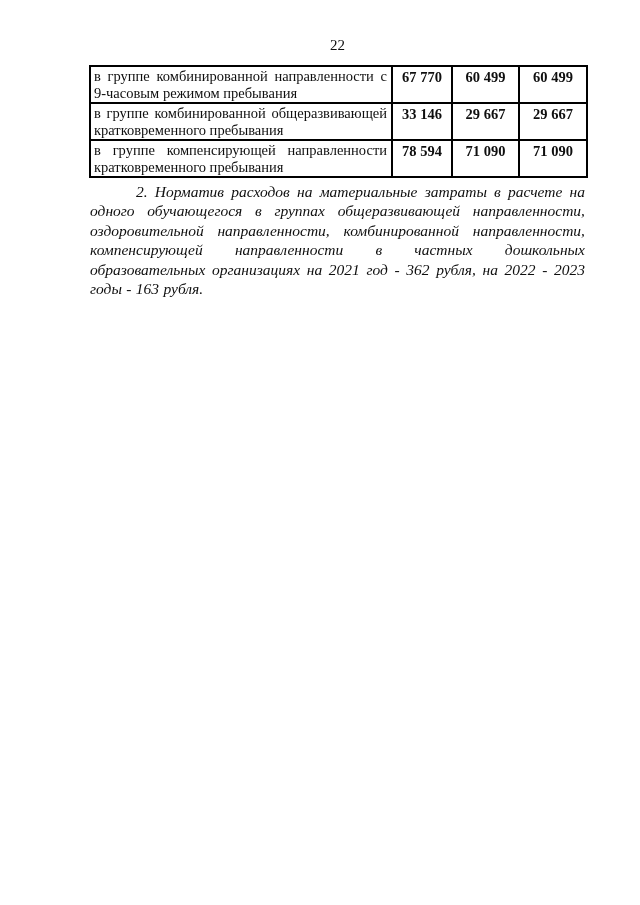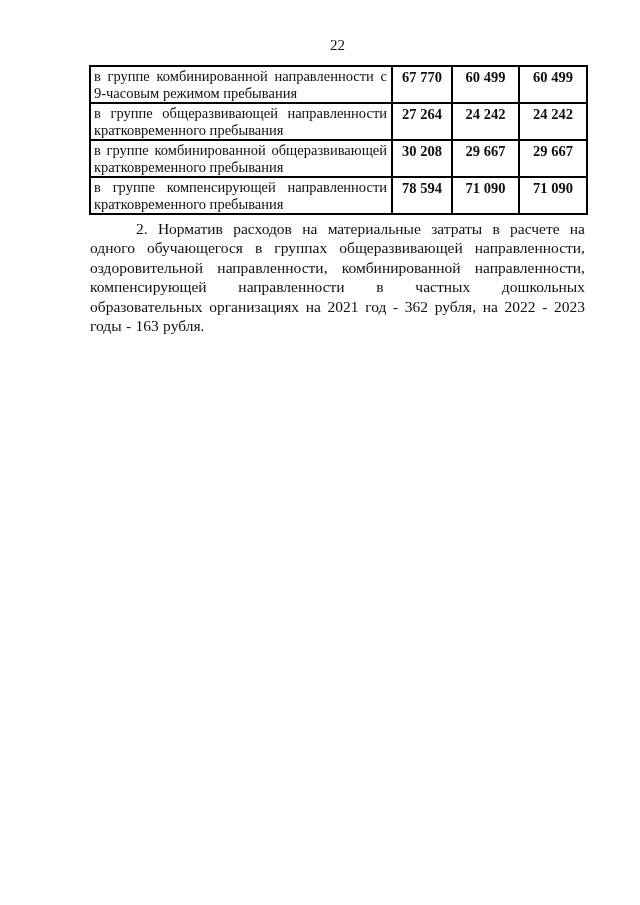--- a/index.html
+++ b/index.html
@@ -18,21 +18,21 @@
   }
   table.norm-table td {
     border:2px solid #000; vertical-align:top;
     font-size:14.5px; line-height:16.5px;
   }
   table.norm-table tr { height:36px; }
   td.cell-label { text-align:justify; padding:1px 4px 1px 3px; }
   td.cell-num   { text-align:center; padding:2px 1px 1px 1px; white-space:nowrap; font-size:14px;font-weight:bold; }
   .paragraph {
     width:497px; margin-top:3px; font-size:15.5px; line-height:19.4px;
-    text-align:justify; text-indent:46px; word-spacing:0.5px;
+    text-align:justify; text-indent:46px; word-spacing:0.5px;font-style:italic;
   }
 </style>
 </head>
 <body>
 
 <div class="page">
   <div class="content">
 
     <div class="page-number">22</div>
 
@@ -44,28 +44,22 @@
           <col style="width:68px">
       </colgroup>
       <tbody>
         <tr>
           <td class="cell-label">в группе комбинированной направленности с 9-часовым режимом пребывания</td>
           <td class="cell-num">67 770</td>
           <td class="cell-num">60 499</td>
           <td class="cell-num">60 499</td>
         </tr>
         <tr>
-          <td class="cell-label">в группе общеразвивающей направленности кратковременного пребывания</td>
-          <td class="cell-num">27 264</td>
-          <td class="cell-num">24 242</td>
-          <td class="cell-num">24 242</td>
-        </tr>
-        <tr>
           <td class="cell-label">в группе комбинированной общеразвивающей кратковременного пребывания</td>
-          <td class="cell-num">30 208</td>
+          <td class="cell-num">33 146</td>
           <td class="cell-num">29 667</td>
           <td class="cell-num">29 667</td>
         </tr>
         <tr>
           <td class="cell-label">в группе компенсирующей направленности кратковременного пребывания</td>
           <td class="cell-num">78 594</td>
           <td class="cell-num">71 090</td>
           <td class="cell-num">71 090</td>
         </tr>
       </tbody>

